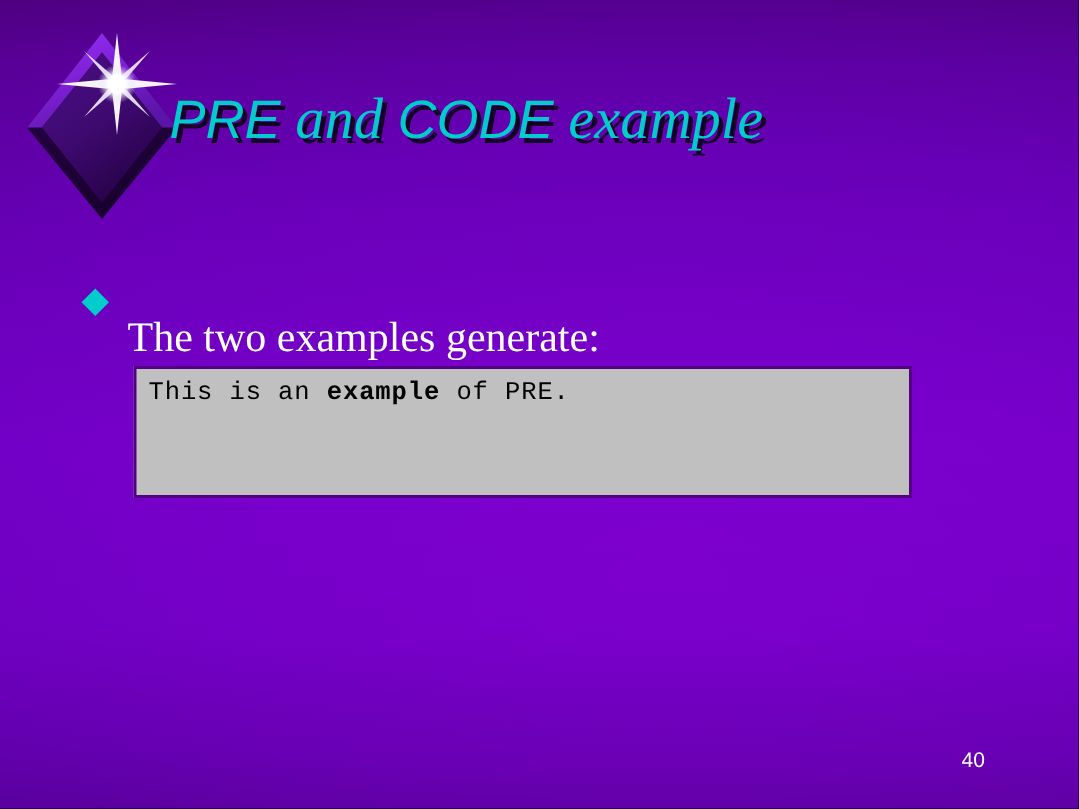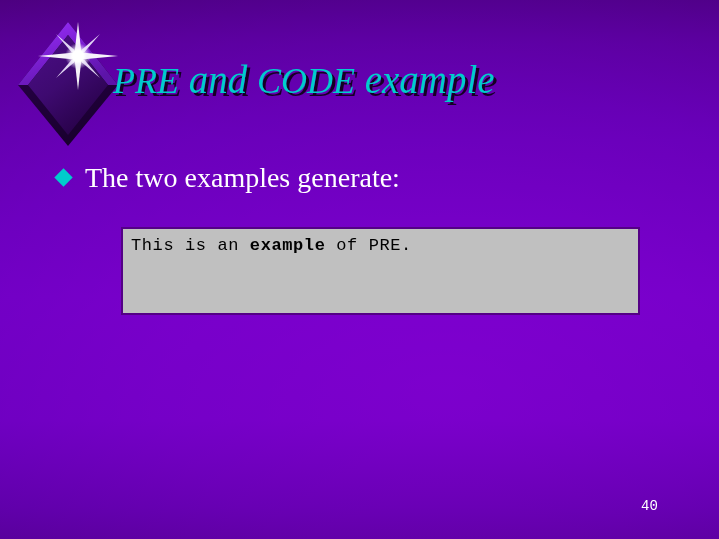--- a/index.html
+++ b/index.html
@@ -38,21 +38,21 @@
     left: 113px;
     top: 60px;
     white-space: nowrap;
     font-size: 39px;
     font-style: italic;
     line-height: 1;
     color: #00cccc;
     text-shadow: 3px 3px 0 #140024;
   }
   #title .mono {
-    font-family: Liberation Serif, serif;
+    font-family: Liberation Sans, sans-serif;
     font-style: italic;
     font-size: 36px;
   }
   #title .ser {
     font-family: "Liberation Serif", serif;
   }
 
   
   #bullet-row {
     position: absolute;
@@ -68,55 +68,55 @@
     background: #00cccc;
     transform: rotate(45deg);
     flex: 0 0 auto;
     margin-right: 15px;
   }
   #bullet-text {
     color: #ffffff;
     font-family: "Liberation Serif", serif;
     font-size: 28px;
     line-height: 1.05;
+    margin-top: 48px;
   }
 
   
   #code-box {
     position: absolute;
     left: 89px;
-    top: 227px;
+    top: 244px;
     width: 519px;
     height: 88px;
     box-sizing: border-box;
     background: #c0c0c0;
     border: 2px solid #540086;
     overflow: hidden;
-    margin-left: 32px;
   }
   .code-line {
     position: absolute;
     left: 8px;
     color: #000000;
     font-family: "Liberation Mono", "DejaVu Sans Mono", monospace;
     font-size: 17px;
     letter-spacing: 0.6px;
     white-space: pre;
   }
   #code-line-1 { top: 7px; }
   #code-line-2 { top: 57px; }
   .code-line b { font-weight: bold; }
 
   
   #page-number {
     position: absolute;
     left: 641px;
     top: 499px;
     color: #ffffff;
-    font-family: Liberation Mono, monospace;
+    font-family: Liberation Sans, sans-serif;
     font-size: 14px;
     line-height: 1;
   }
 </style>
 </head>
 <body>
 
 <div id="slide">
 
   <div id="logo">

